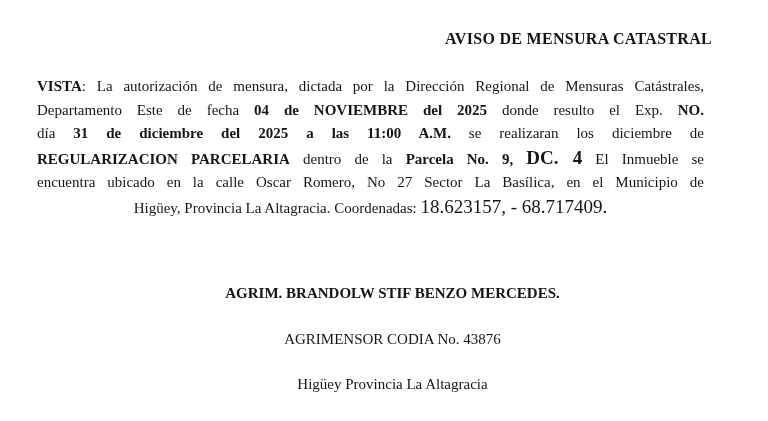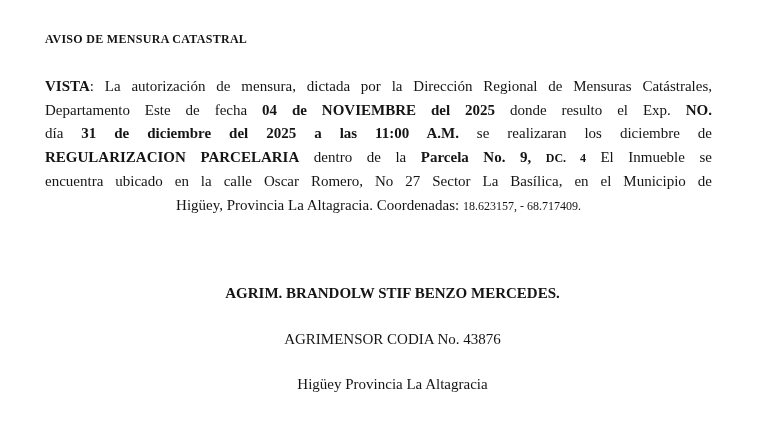--- a/index.html
+++ b/index.html
@@ -15,51 +15,51 @@
     overflow: hidden;
     font-family: "Liberation Serif", "DejaVu Serif", serif;
     color: #151515;
     -webkit-font-smoothing: antialiased;
   }
   .doc-title {
     position: absolute;
     top: 29px;
     left: 45px;
     width: 667px;
-    text-align: left;
+    text-align: right;
     font-weight: bold;
-    font-size: 12px;
+    font-size: 16px;
     line-height: 20px;
     letter-spacing: 0.3px;
     white-space: nowrap;
   }
   .body-text {
     position: absolute;
     top: 75px;
-    left: 45px;
+    left: 37px;
     width: 667px;
     font-size: 15px;
     line-height: 23.5px;
   }
   .signature-block {
     position: absolute;
     top: 259px;
     left: 45px;
     width: 695px;
     font-size: 15px;
     line-height: 21.5px;
   }
   .signature-block .tline { text-align: center; margin-top: 24px; }
   .tline { text-align: center; }
   .tline.just {
     text-align: justify;
     text-align-last: justify;
   }
   .tline span.b { font-weight: bold; }
-  .tline span.alt { font-size: 12px; }
+  .tline span.alt { font-size: 19px; }
 </style>
 </head>
 <body>
 
 <div class="page">
 
   <div class="doc-title">AVISO DE MENSURA CATASTRAL</div>
 
   <div class="body-text">
       <div class="tline just"><span class="b">VISTA</span><span>: La autorización de mensura, dictada por la Dirección Regional de Mensuras Catástrales,</span></div>

